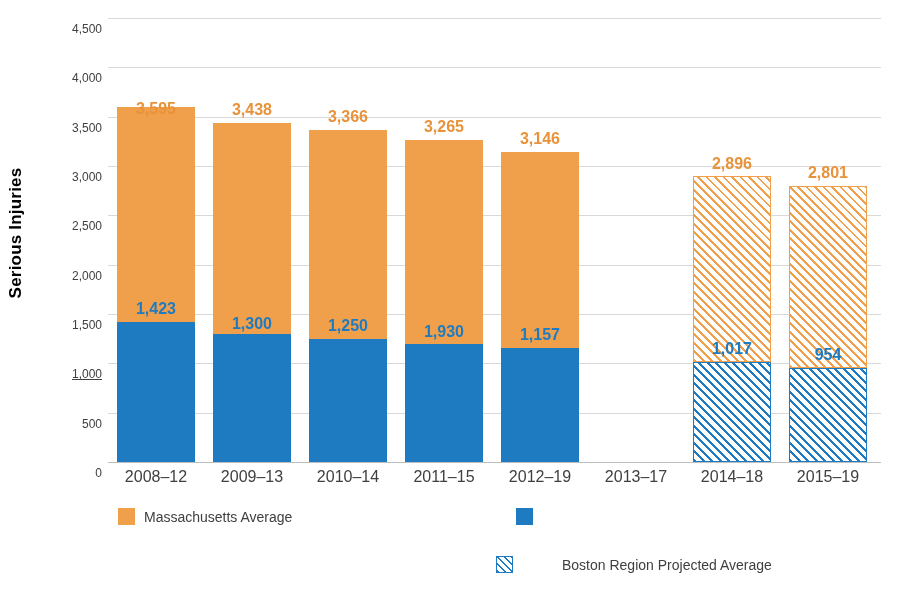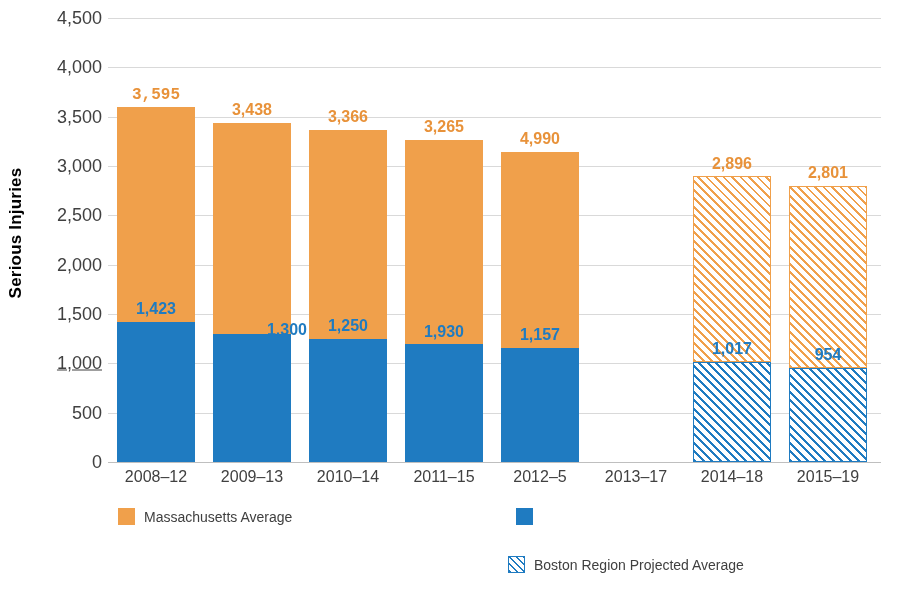--- a/index.html
+++ b/index.html
@@ -33,22 +33,23 @@
   }
   .gridline{
     position:absolute;left:0;width:100%;
     height:1px;background:#d9d9d9;
   }
   .gridline.axis{background:#bfbfbf;}
 
   .ytick{
     position:absolute;
     right:903px; 
-    font-size:18px;color:#404040;
+    font-size:12px;color:#404040;
     text-align:right;
+    margin-top:11px;
   }
   .ylabels{
     position:absolute;left:40px;top:18px;width:62px;height:444px;
   }
   .ylabels .ytick{
     position:absolute;right:0;width:62px;
     transform:translateY(-50%);
   }
 
   
@@ -159,27 +160,27 @@
     <div class="gridline" style="top:345.3px;"></div>
     <div class="gridline" style="top:394.7px;"></div>
     <div class="gridline axis" style="top:444px;"></div>
 
     <div class="bars">
 
       <div class="bar-group" style="left:9px;">
         <div class="seg blue" style="bottom:0;height:140.4px;"></div>
         <div class="seg orange" style="bottom:140.4px;height:214.2px;"></div>
         <div class="dlabel blue" style="bottom:144px;">1,423</div>
-        <div class="dlabel orange" style="bottom:358px;font-family:Liberation Mono, monospace;">3,595</div>
+        <div class="dlabel orange" style="bottom:344px;">3,595</div>
       </div>
 
       <div class="bar-group" style="left:105px;">
         <div class="seg blue" style="bottom:0;height:128.3px;"></div>
         <div class="seg orange" style="bottom:128.3px;height:210.9px;"></div>
-        <div class="dlabel blue" style="bottom:123px;padding-left:35px;">1,300</div>
+        <div class="dlabel blue" style="bottom:129px;">1,300</div>
         <div class="dlabel orange" style="bottom:342.8px;">3,438</div>
       </div>
 
       <div class="bar-group" style="left:201px;">
         <div class="seg blue" style="bottom:0;height:123.4px;"></div>
         <div class="seg orange" style="bottom:123.4px;height:208.7px;"></div>
         <div class="dlabel blue" style="bottom:127px;">1,250</div>
         <div class="dlabel orange" style="bottom:335.7px;">3,366</div>
       </div>
 
@@ -187,21 +188,21 @@
         <div class="seg blue" style="bottom:0;height:117.6px;"></div>
         <div class="seg orange" style="bottom:117.6px;height:204.6px;"></div>
         <div class="dlabel blue" style="bottom:121.2px;">1,930</div>
         <div class="dlabel orange" style="bottom:325.8px;">3,265</div>
       </div>
 
       <div class="bar-group" style="left:393px;">
         <div class="seg blue" style="bottom:0;height:114.2px;"></div>
         <div class="seg orange" style="bottom:114.2px;height:196.2px;"></div>
         <div class="dlabel blue" style="bottom:117.8px;">1,157</div>
-        <div class="dlabel orange" style="bottom:314px;">4,990</div>
+        <div class="dlabel orange" style="bottom:314px;">3,146</div>
       </div>
 
       <div class="bar-group" style="left:489px;">
         <div class="dlabel blue" style="bottom:0;"></div>
         <div class="dlabel orange" style="bottom:0;"></div>
       </div>
 
       <div class="bar-group" style="left:585px;">
         <div class="seg blue-hatch" style="bottom:0;height:100.3px;"></div>
         <div class="seg orange-hatch" style="bottom:100.3px;height:185.4px;"></div>
@@ -217,33 +218,33 @@
       </div>
 
     </div>
   </div>
 
   <div class="xlabels">
     <div class="xlabel" style="left:0px;">2008–12</div>
     <div class="xlabel" style="left:96px;">2009–13</div>
     <div class="xlabel" style="left:192px;">2010–14</div>
     <div class="xlabel" style="left:288px;">2011–15</div>
-    <div class="xlabel" style="left:384px;">2012–5</div>
+    <div class="xlabel" style="left:384px;">2012–19</div>
     <div class="xlabel" style="left:480px;">2013–17</div>
     <div class="xlabel" style="left:576px;">2014–18</div>
     <div class="xlabel" style="left:672px;">2015–19</div>
   </div>
 
   <div class="legend">
     <div class="legend-item" style="left:10px;top:0px;">
       <span class="swatch orange"></span>
       <span>Massachusetts Average</span>
     </div>
     <div class="legend-item" style="left:408px;top:0px;">
       <span class="swatch blue"></span>
     </div>
-    <div class="legend-item" style="left:400px;top:48px;">
+    <div class="legend-item" style="left:388px;top:48px;gap:40px;">
       <span class="swatch blue-hatch"></span>
       <span>Boston Region Projected Average</span>
     </div>
   </div>
 
 </div>
 
 </body></html>

